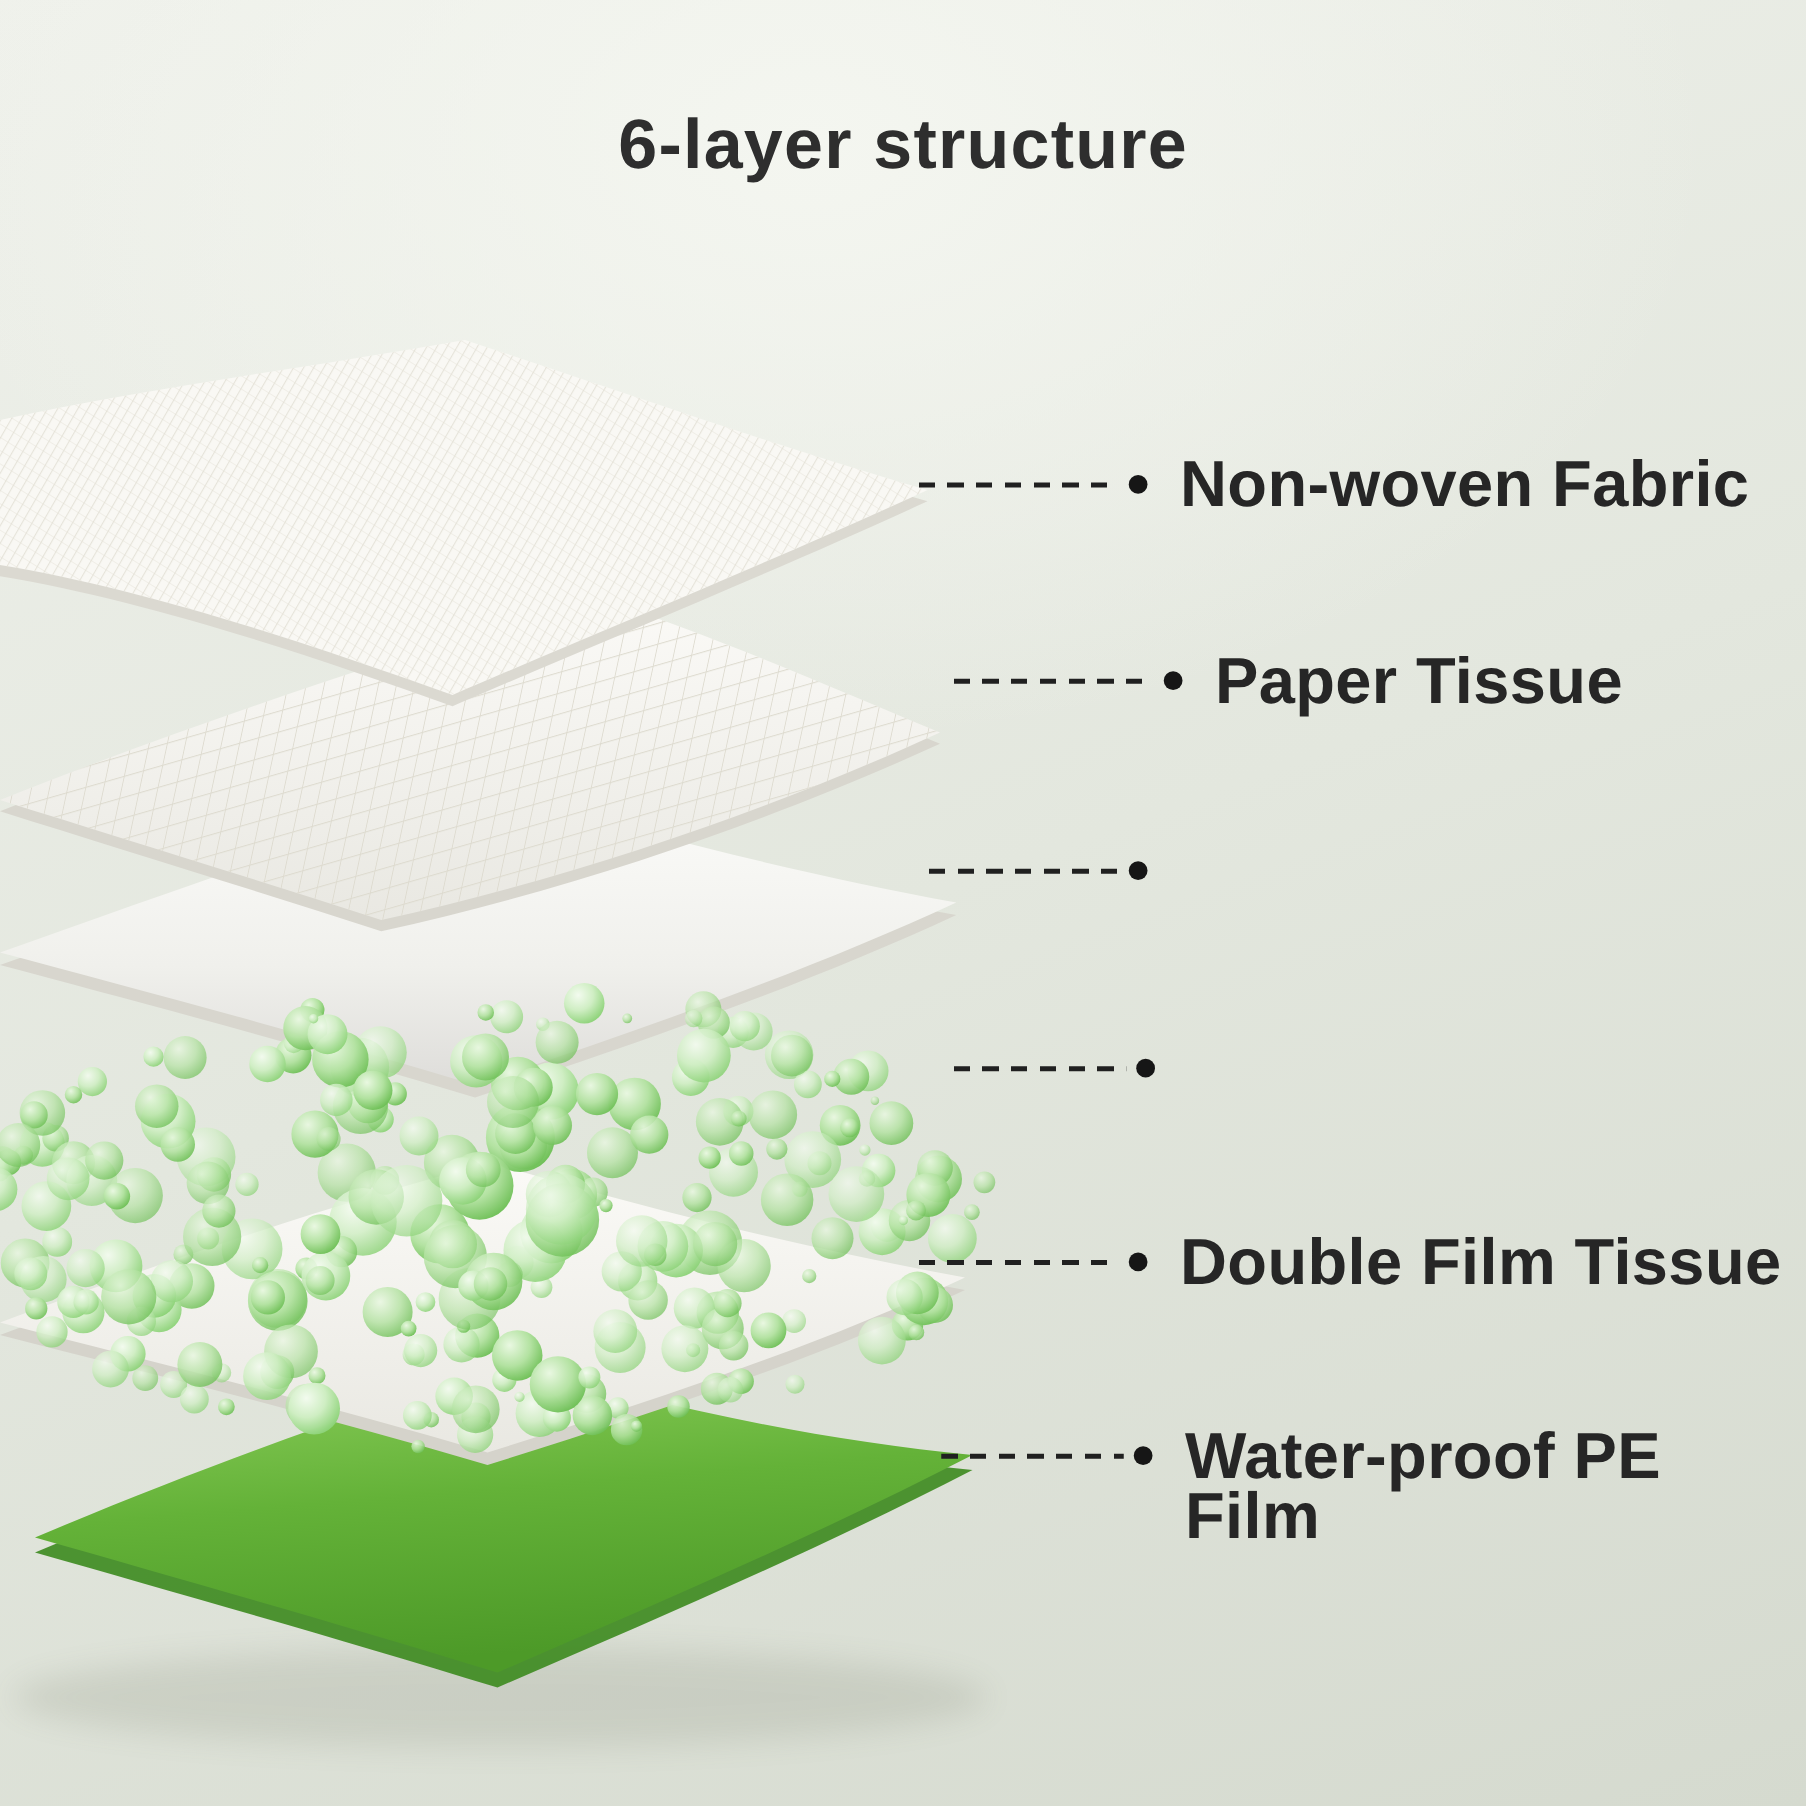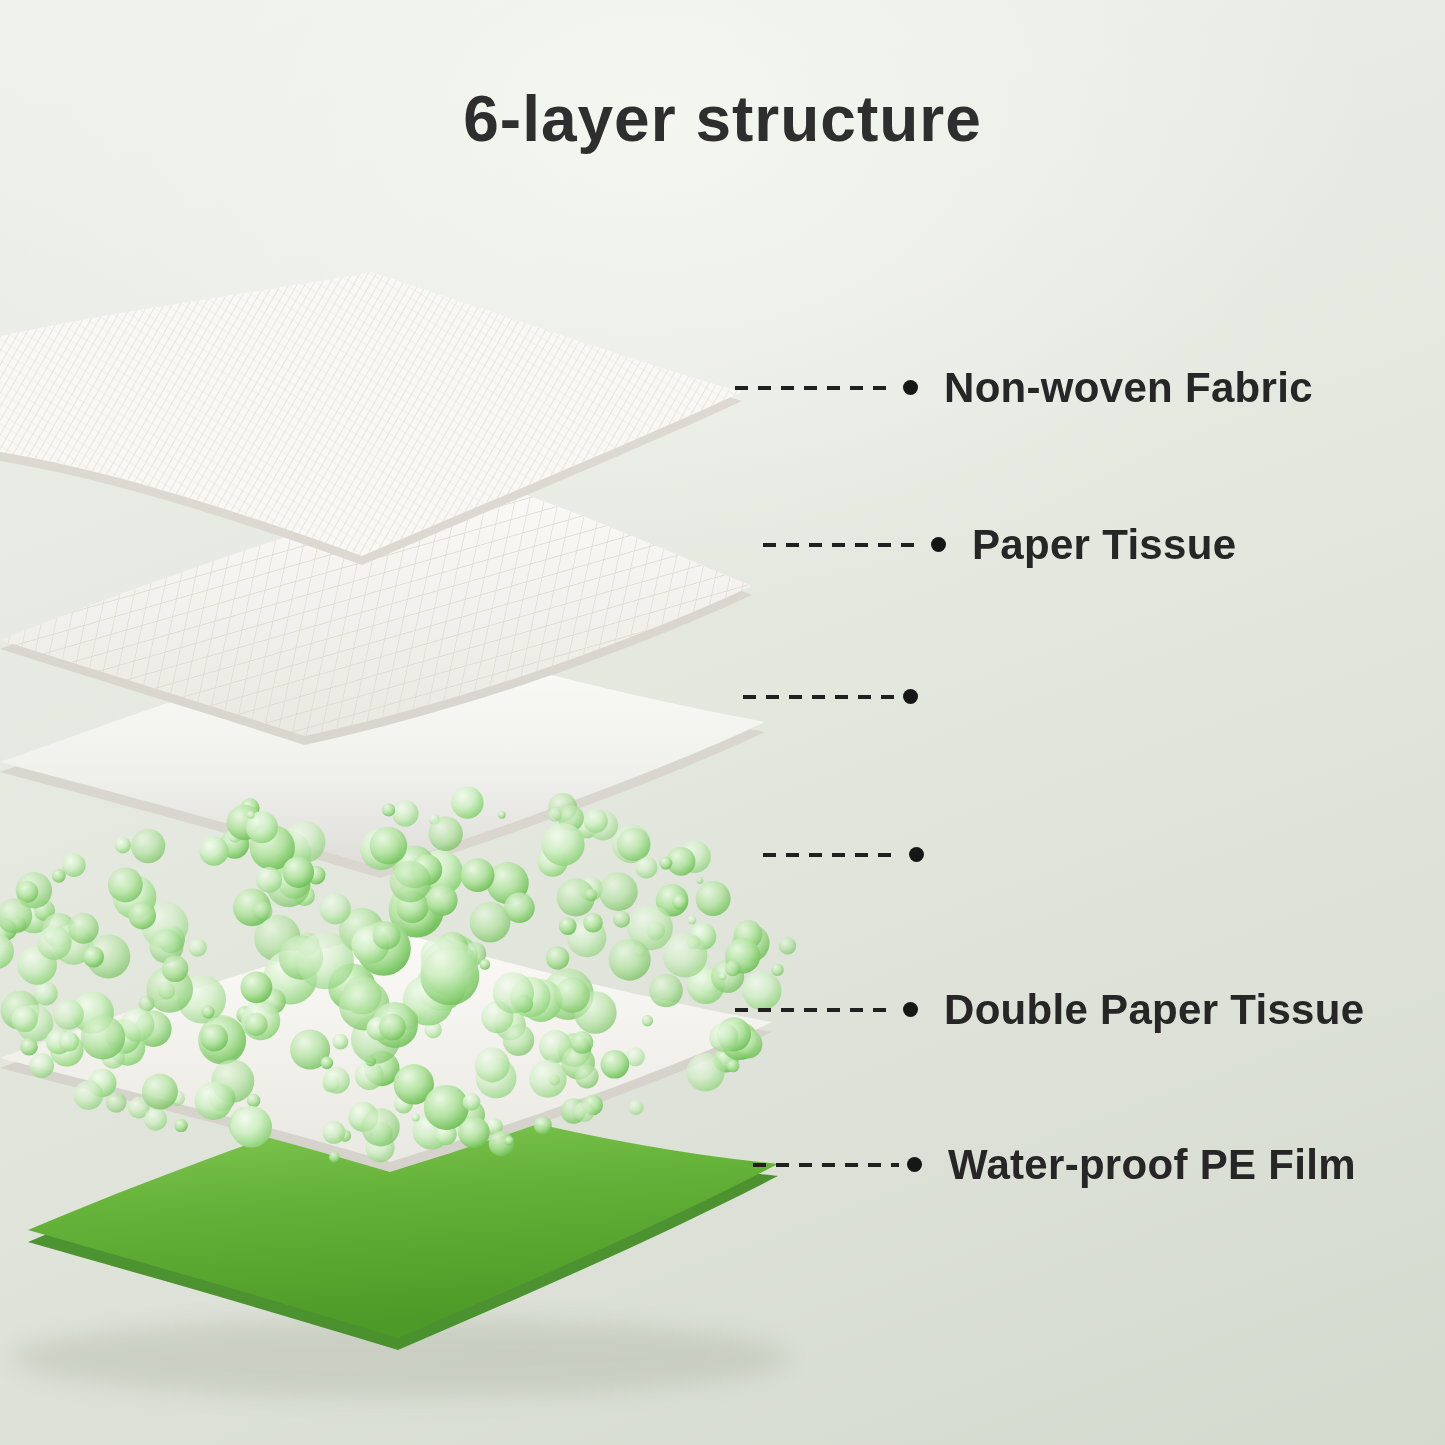--- a/index.html
+++ b/index.html
@@ -6,32 +6,32 @@
   body{
     width:1445px;height:1445px;overflow:hidden;
     font-family:"Liberation Sans",sans-serif;
     background:
       radial-gradient(1200px 800px at 45% 8%, #f4f6f0 0%, rgba(244,246,240,0) 60%),
       linear-gradient(160deg,#eff1eb 0%,#e3e7de 50%,#d5dacf 100%);
   }
   .canvas{position:relative;width:1445px;height:1445px;}
   .title{
     position:absolute;top:82px;left:0;width:100%;margin:0;
-    text-align:center;font-size:64px;font-weight:700;
+    text-align:center;font-size:56px;font-weight:700;
     color:#2e2e2e;letter-spacing:1px;
   }
   .illu{position:absolute;left:0;top:0;}
   .callout{position:absolute;display:flex;align-items:flex-start;}
   .dash{
     width:160px;height:48px;flex:none;
     background:repeating-linear-gradient(90deg,#202020 0 13px,transparent 13px 23px) left center / 100% 4px no-repeat;
   }
   .dot{width:15px;height:15px;border-radius:50%;background:#161616;margin:16px 0 0 8px;flex:none;}
   .label{
-    margin-left:26px;font-size:42px;line-height:48px;font-weight:700;
+    margin-left:26px;font-size:52px;line-height:48px;font-weight:700;
     color:#262626;white-space:pre-line;letter-spacing:.3px;
   }
   .c1{top:364px;left:735px}
   .c2{top:521px;left:763px}
   .c3{top:673px;left:743px}.c3 .dash{width:152px}
   .c4{top:831px;left:763px}.c4 .dash{width:138px}
   .c5{top:986px;left:735px}
   .c6{top:1141px;left:753px}.c6 .dash{width:146px}
 </style>
 </head>
@@ -389,21 +389,21 @@
   </div>
 
   <div class="callout c4">
     <div class="dash"></div>
     <div class="dot"></div>
   </div>
 
   <div class="callout c5">
     <div class="dash"></div>
     <div class="dot"></div>
-    <div class="label">Double Paper Tissue</div>
+    <div class="label">Double Film Tissue</div>
   </div>
 
   <div class="callout c6">
     <div class="dash"></div>
     <div class="dot"></div>
     <div class="label">Water-proof PE Film</div>
   </div>
 
 </div>
 

